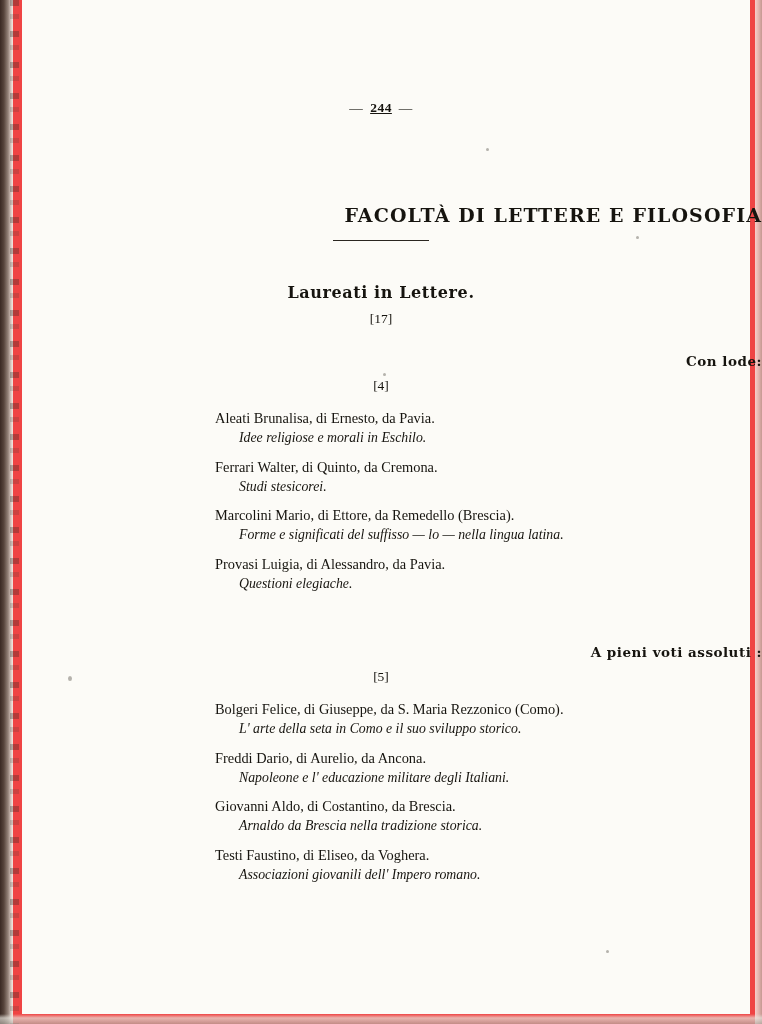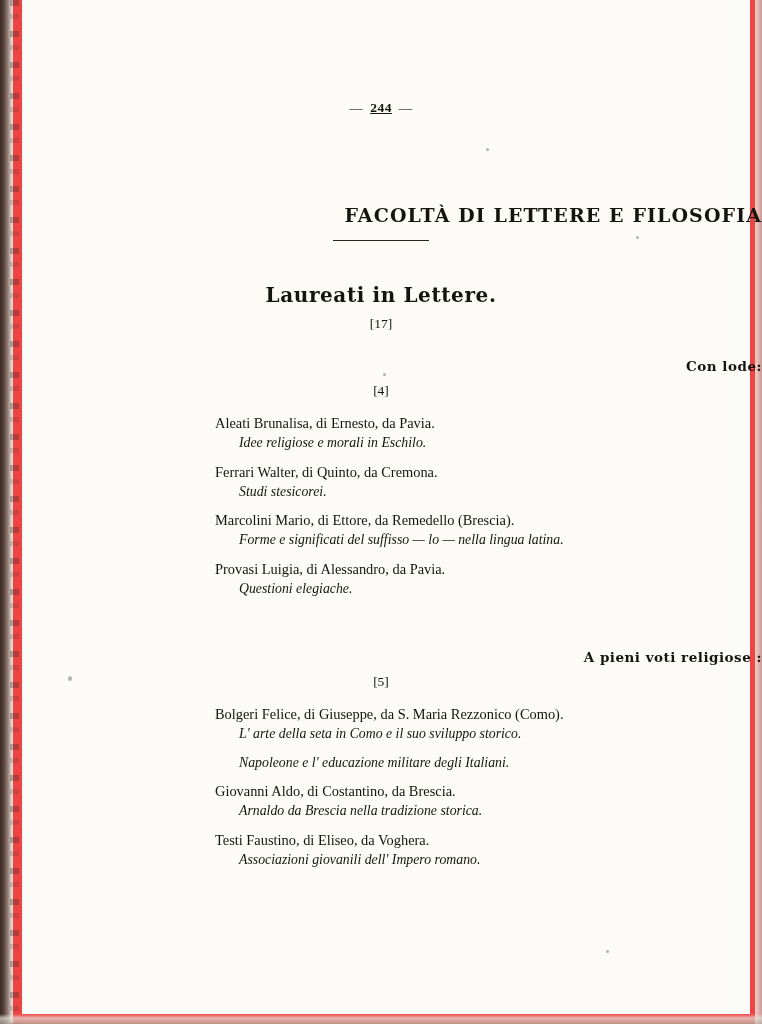--- a/index.html
+++ b/index.html
@@ -97,21 +97,21 @@
   .rule {
     width: 96px;
     height: 1px;
     background: #2a2620;
     margin: 14px auto 0 auto;
   }
 
   .section-head {
     text-align: center;
     margin-top: 42px;
-    font-size: 20px;
+    font-size: 16px;
     font-weight: 700;
     letter-spacing: 0.6px;
     font-family: "DejaVu Serif", serif;
   }
   .count {
     text-align: center;
     margin-top: 9px;
     font-size: 13.5px;
   }
   .sub-head {
@@ -193,29 +193,30 @@
       <div class="entry">
         <div class="name">Marcolini Mario, di Ettore, da Remedello (Brescia).</div>
         <div class="thesis">Forme e significati del suffisso — lo — nella lingua latina.</div>
       </div>
       <div class="entry">
         <div class="name">Provasi Luigia, di Alessandro, da Pavia.</div>
         <div class="thesis">Questioni elegiache.</div>
       </div>
     </div>
 
-    <div class="sub-head spaced-top">A pieni voti religiose :</div>
+    <div class="sub-head spaced-top">A pieni voti assoluti :</div>
     <div class="count">[5]</div>
 
     <div class="entries">
       <div class="entry">
         <div class="name">Bolgeri Felice, di Giuseppe, da S. Maria Rezzonico (Como).</div>
         <div class="thesis">L' arte della seta in Como e il suo sviluppo storico.</div>
       </div>
       <div class="entry">
+        <div class="name">Freddi Dario, di Aurelio, da Ancona.</div>
         <div class="thesis">Napoleone e l' educazione militare degli Italiani.</div>
       </div>
       <div class="entry">
         <div class="name">Giovanni Aldo, di Costantino, da Brescia.</div>
         <div class="thesis">Arnaldo da Brescia nella tradizione storica.</div>
       </div>
       <div class="entry">
         <div class="name">Testi Faustino, di Eliseo, da Voghera.</div>
         <div class="thesis">Associazioni giovanili dell' Impero romano.</div>
       </div>

